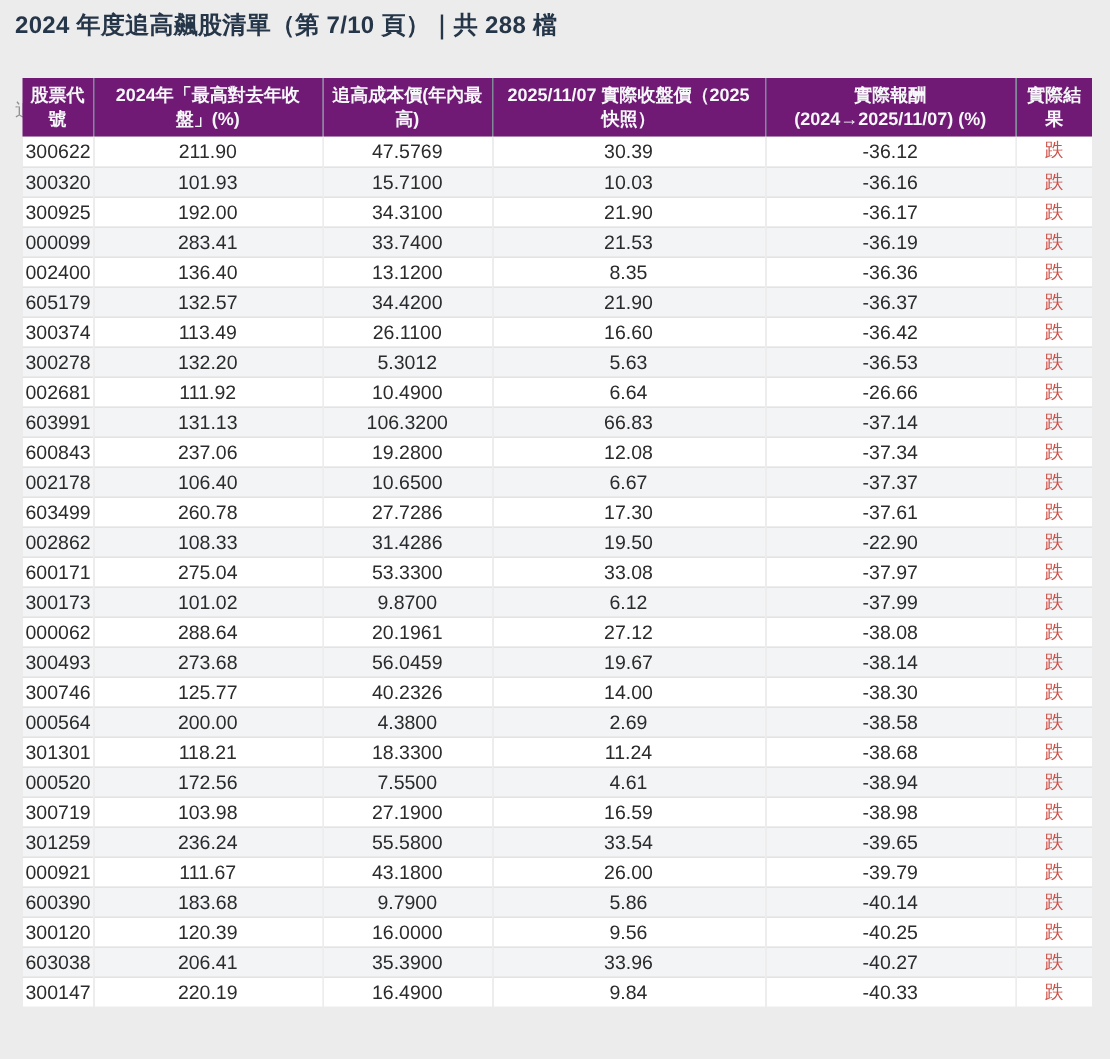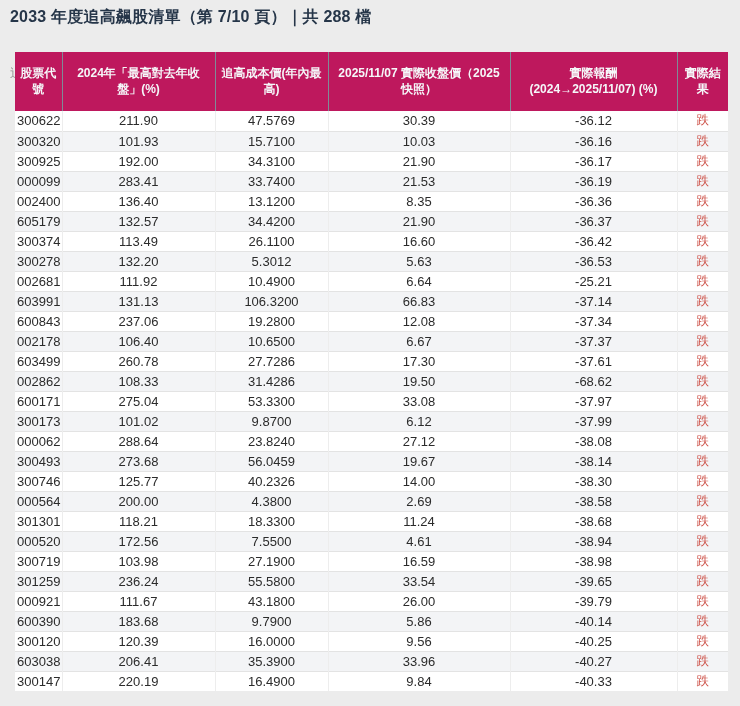--- a/index.html
+++ b/index.html
@@ -32,29 +32,29 @@
     border-collapse: collapse;
     table-layout: fixed;
   }
   col.c1 { width: 47px; }
   col.c2 { width: 153px; }
   col.c3 { width: 113px; }
   col.c4 { width: 182px; }
   col.c5 { width: 167px; }
   col.c6 { width: 51px; }
   thead th {
-    background: #be185d;
+    background: #701a75;
     color: #f5f7f9;
     font-size: 12px;
     font-weight: 700;
     text-align: center;
     vertical-align: middle;
     height: 36px;
     line-height: 1.3;
-    padding: 14px 1px;
+    padding: 4px 1px;
     white-space: pre-line;
     border-left: 1px solid #7f8a97;
   }
   thead th:first-child { border-left: none; }
   tbody td {
     height: 20px;
     font-size: 13px;
     color: #2b2b2b;
     text-align: center;
     vertical-align: middle;
@@ -69,21 +69,21 @@
   tbody tr:first-child td { border-top: none; }
   tbody tr:nth-child(even) td { background: #f3f4f6; }
   tbody td.result-down {
     color: #cd5047;
     font-size: 12.5px;
   }
 </style>
 </head>
 <body>
 
-<div class="page-title">2033 年度追高飆股清單（第 7/10 頁）｜共 288 檔</div>
+<div class="page-title">2024 年度追高飆股清單（第 7/10 頁）｜共 288 檔</div>
 
 <div class="page-subtitle">追蹤快照：以 2024 年內最高價買進，追蹤至 2025/11/07（2025 年快照）</div>
 
 <table class="stock-table">
   <colgroup>
     <col class="c1">
       <col class="c2">
       <col class="c3">
     <col class="c4">
       <col class="c5">
@@ -168,21 +168,21 @@
         <td>5.3012</td>
         <td>5.63</td>
         <td>-36.53</td>
         <td class="result-down">跌</td>
       </tr>
       <tr>
         <td>002681</td>
         <td>111.92</td>
         <td>10.4900</td>
         <td>6.64</td>
-        <td>-25.21</td>
+        <td>-26.66</td>
         <td class="result-down">跌</td>
       </tr>
       <tr>
         <td>603991</td>
         <td>131.13</td>
         <td>106.3200</td>
         <td>66.83</td>
         <td>-37.14</td>
         <td class="result-down">跌</td>
       </tr>
@@ -208,21 +208,21 @@
         <td>27.7286</td>
         <td>17.30</td>
         <td>-37.61</td>
         <td class="result-down">跌</td>
       </tr>
       <tr>
         <td>002862</td>
         <td>108.33</td>
         <td>31.4286</td>
         <td>19.50</td>
-        <td>-68.62</td>
+        <td>-22.90</td>
         <td class="result-down">跌</td>
       </tr>
       <tr>
         <td>600171</td>
         <td>275.04</td>
         <td>53.3300</td>
         <td>33.08</td>
         <td>-37.97</td>
         <td class="result-down">跌</td>
       </tr>
@@ -230,21 +230,21 @@
         <td>300173</td>
         <td>101.02</td>
         <td>9.8700</td>
         <td>6.12</td>
         <td>-37.99</td>
         <td class="result-down">跌</td>
       </tr>
       <tr>
         <td>000062</td>
         <td>288.64</td>
-        <td>23.8240</td>
+        <td>20.1961</td>
         <td>27.12</td>
         <td>-38.08</td>
         <td class="result-down">跌</td>
       </tr>
       <tr>
         <td>300493</td>
         <td>273.68</td>
         <td>56.0459</td>
         <td>19.67</td>
         <td>-38.14</td>

